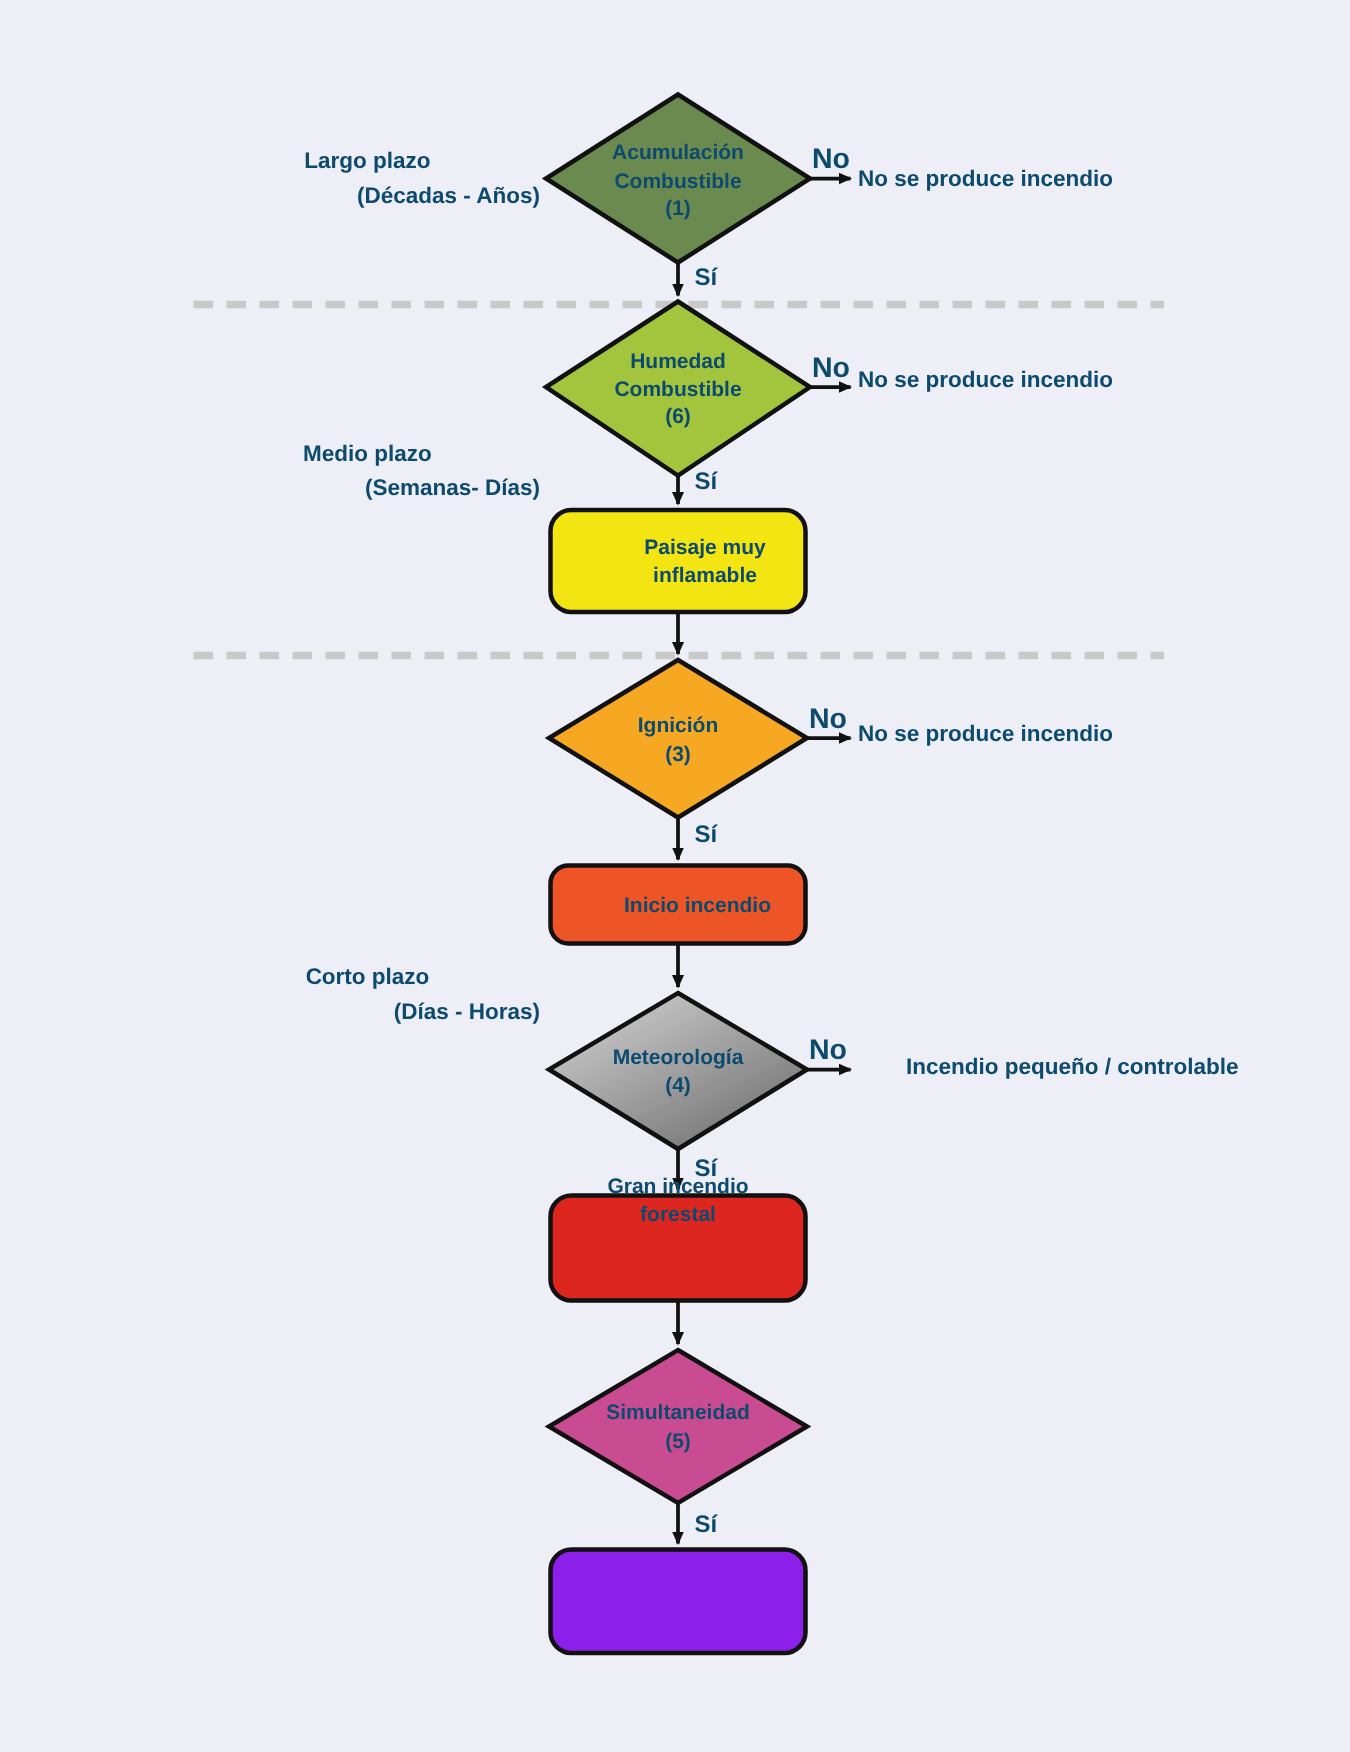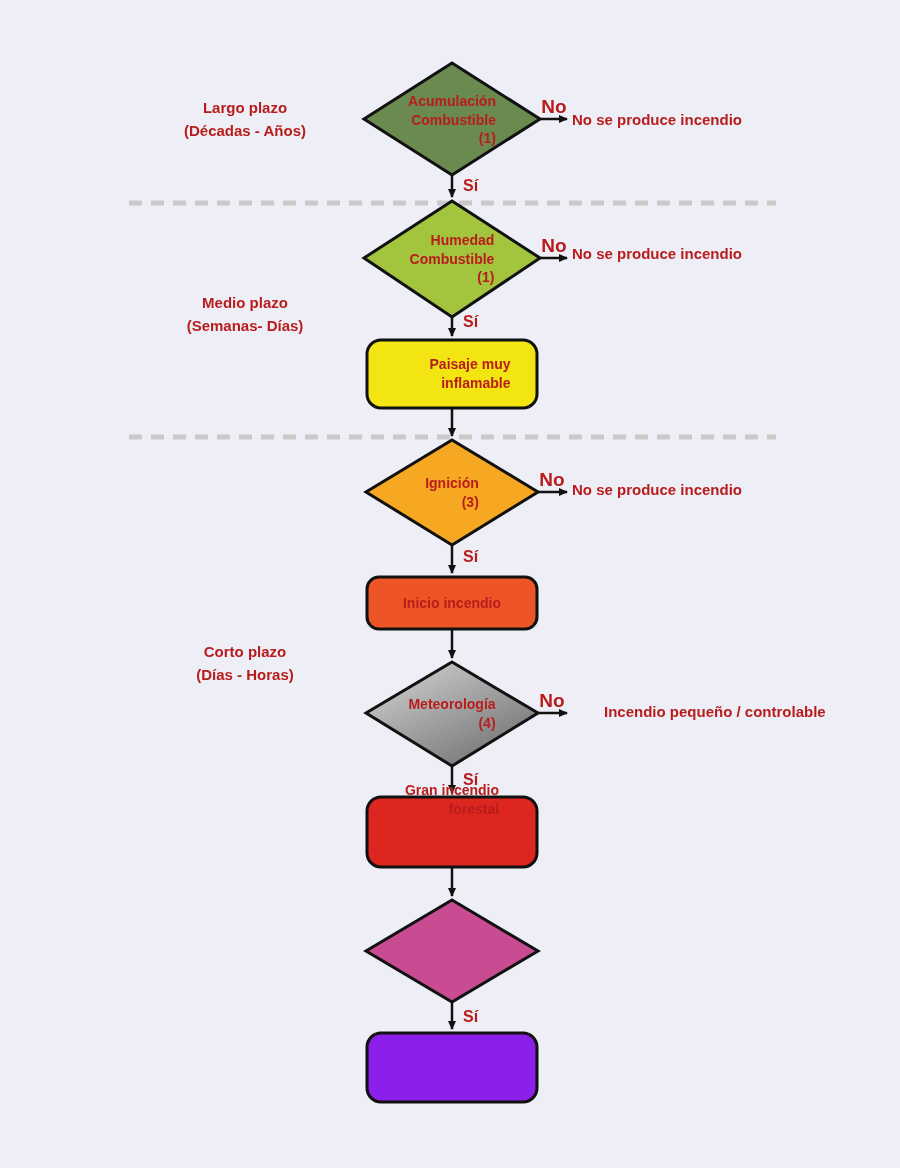--- a/index.html
+++ b/index.html
@@ -2,40 +2,40 @@
 <html><head>
 <meta charset="utf-8">
 <style>
   html,body{margin:0;padding:0;}
   .canvas{
     position:relative;
     width:900px;
     height:1168px;
     background:#EDEEF6;
     font-family:"Liberation Sans", sans-serif;
-    color:#b91c1c;
+    color:#0c4a6e;
     overflow:hidden;
   }
   svg.layer{position:absolute;left:0;top:0;}
   .shape{stroke:#111;stroke-width:3;}
   .flowline{stroke:#111;stroke-width:2.5;fill:none;}
   .node-label{
     position:absolute;display:flex;align-items:center;justify-content:center;
-    text-align:right;white-space:pre-line;font-size:14px;font-weight:bold;line-height:1.35;
+    text-align:center;white-space:pre-line;font-size:14px;font-weight:bold;line-height:1.35;
   }
   .yes-label{position:absolute;font-size:16px;font-weight:bold;}
   .no-label{position:absolute;width:36px;text-align:center;font-size:19px;font-weight:bold;}
   .outcome{position:absolute;font-size:15px;font-weight:bold;white-space:nowrap;}
   .timeline{position:absolute;left:130px;width:230px;text-align:center;font-size:15px;font-weight:bold;}
-  .timeline .sub{margin-top:6px;}
+  .timeline .sub{margin-top:6px;text-align:right;}
   #lbl-acumulacion{left:364px;top:66px;width:176px;height:108px;}
   #lbl-humedad{left:364px;top:203px;width:176px;height:112px;}
   #lbl-paisaje{left:367px;top:340px;width:170px;height:68px;margin-left:18px;}
   #lbl-ignicion{left:366px;top:441px;width:172px;height:103px;}
-  #lbl-inicio{left:367px;top:577px;width:170px;height:52px;}
+  #lbl-inicio{left:367px;top:577px;width:170px;height:52px;padding-left:13px;}
   #lbl-meteorologia{left:366px;top:663px;width:172px;height:102px;}
   #lbl-gran{left:367px;top:765px;width:170px;height:70px;}
   #lbl-simultaneidad{left:366px;top:901px;width:172px;height:100px;}
   #lbl-agregacion{left:367px;top:1033px;width:170px;height:69px;}
   #si-1{left:463px;top:177px;} #si-2{left:463px;top:313px;} #si-3{left:463px;top:548px;}
   #si-4{left:463px;top:771px;} #si-5{left:463px;top:1008px;}
   #no-1{left:536px;top:96px;} #no-2{left:536px;top:235px;} #no-3{left:534px;top:469px;} #no-4{left:534px;top:690px;}
   #out-1{left:572px;top:111px;} #out-2{left:572px;top:245px;} #out-3{left:572px;top:481px;} #out-4{left:604px;top:703px;}
   #tl-largo{top:99px;} #tl-medio{top:294px;} #tl-corto{top:643px;}
 </style>
@@ -95,30 +95,32 @@
   <div class="timeline" id="tl-corto">
     <div>Corto plazo</div>
     <div class="sub">(Días - Horas)</div>
   </div>
 
   <div class="node-label" id="lbl-acumulacion">Acumulación
 Combustible
 (1)</div>
   <div class="node-label" id="lbl-humedad">Humedad
 Combustible
-(1)</div>
+(6)</div>
   <div class="node-label" id="lbl-paisaje">Paisaje muy
 inflamable</div>
   <div class="node-label" id="lbl-ignicion">Ignición
 (3)</div>
   <div class="node-label" id="lbl-inicio">Inicio incendio</div>
   <div class="node-label" id="lbl-meteorologia">Meteorología
 (4)</div>
   <div class="node-label" id="lbl-gran">Gran incendio
 forestal</div>
+  <div class="node-label" id="lbl-simultaneidad">Simultaneidad
+(5)</div>
 
   <div class="yes-label" id="si-1">Sí</div>
   <div class="yes-label" id="si-2">Sí</div>
   <div class="yes-label" id="si-3">Sí</div>
   <div class="yes-label" id="si-4">Sí</div>
   <div class="yes-label" id="si-5">Sí</div>
 
   <div class="no-label" id="no-1">No</div>
   <div class="no-label" id="no-2">No</div>
   <div class="no-label" id="no-3">No</div>

